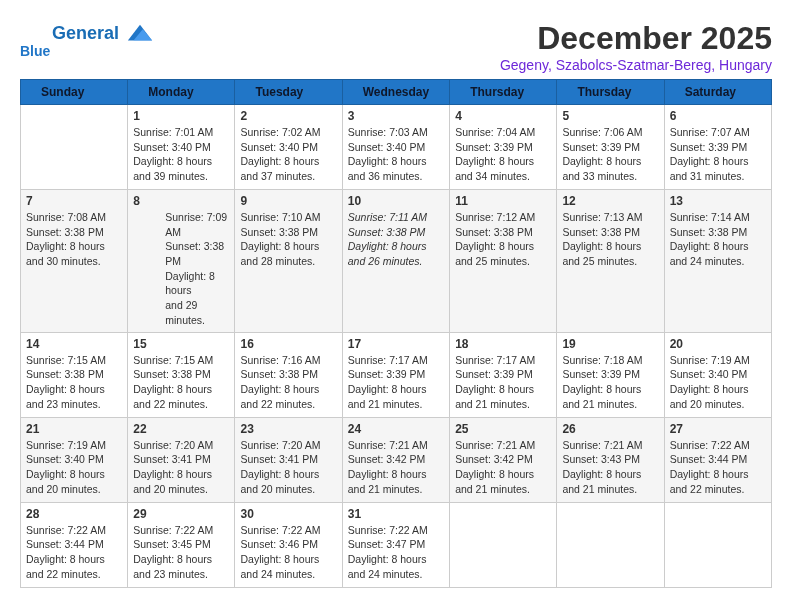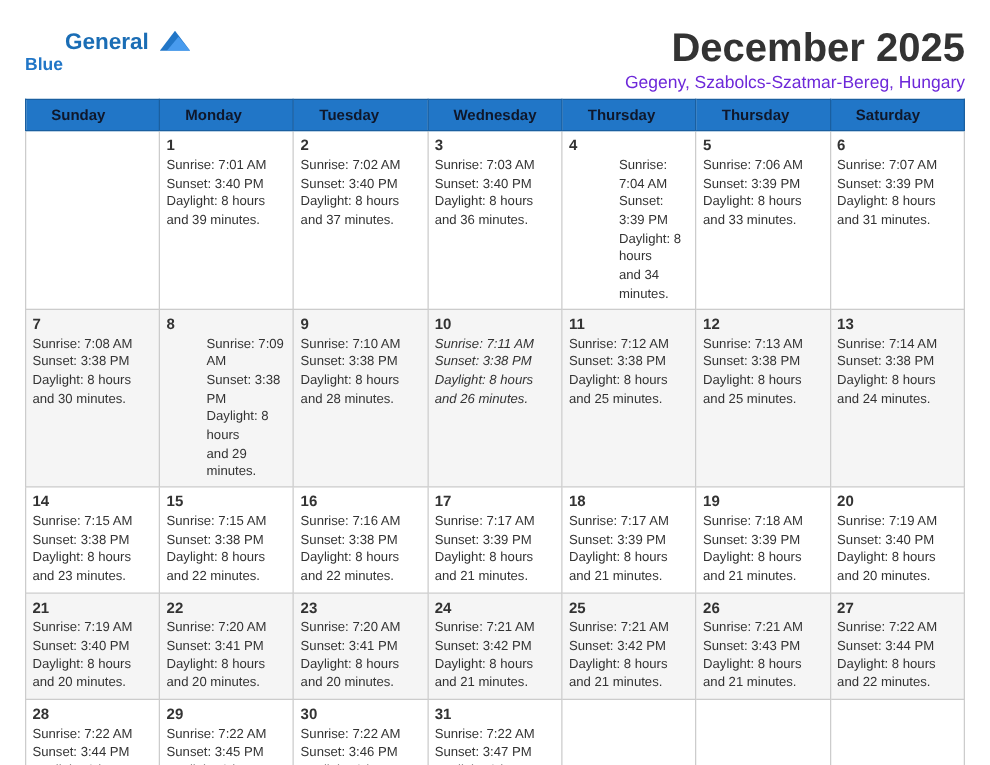--- a/index.html
+++ b/index.html
@@ -147,21 +147,21 @@
         </td>
         <td>
           <span class="day-number">3</span>
           <div class="day-info" style="white-space: pre-line;">Sunrise: 7:03 AM
 Sunset: 3:40 PM
 Daylight: 8 hours
 and 36 minutes.</div>
         </td>
         <td>
           <span class="day-number">4</span>
-          <div class="day-info" style="white-space: pre-line; margin-left: 40px;">Sunrise: 7:04 AM
+          <div class="day-info" style="white-space: pre-line;">Sunrise: 7:04 AM
 Sunset: 3:39 PM
 Daylight: 8 hours
 and 34 minutes.</div>
         </td>
         <td>
           <span class="day-number">5</span>
           <div class="day-info" style="white-space: pre-line;">Sunrise: 7:06 AM
 Sunset: 3:39 PM
 Daylight: 8 hours
 and 33 minutes.</div>

